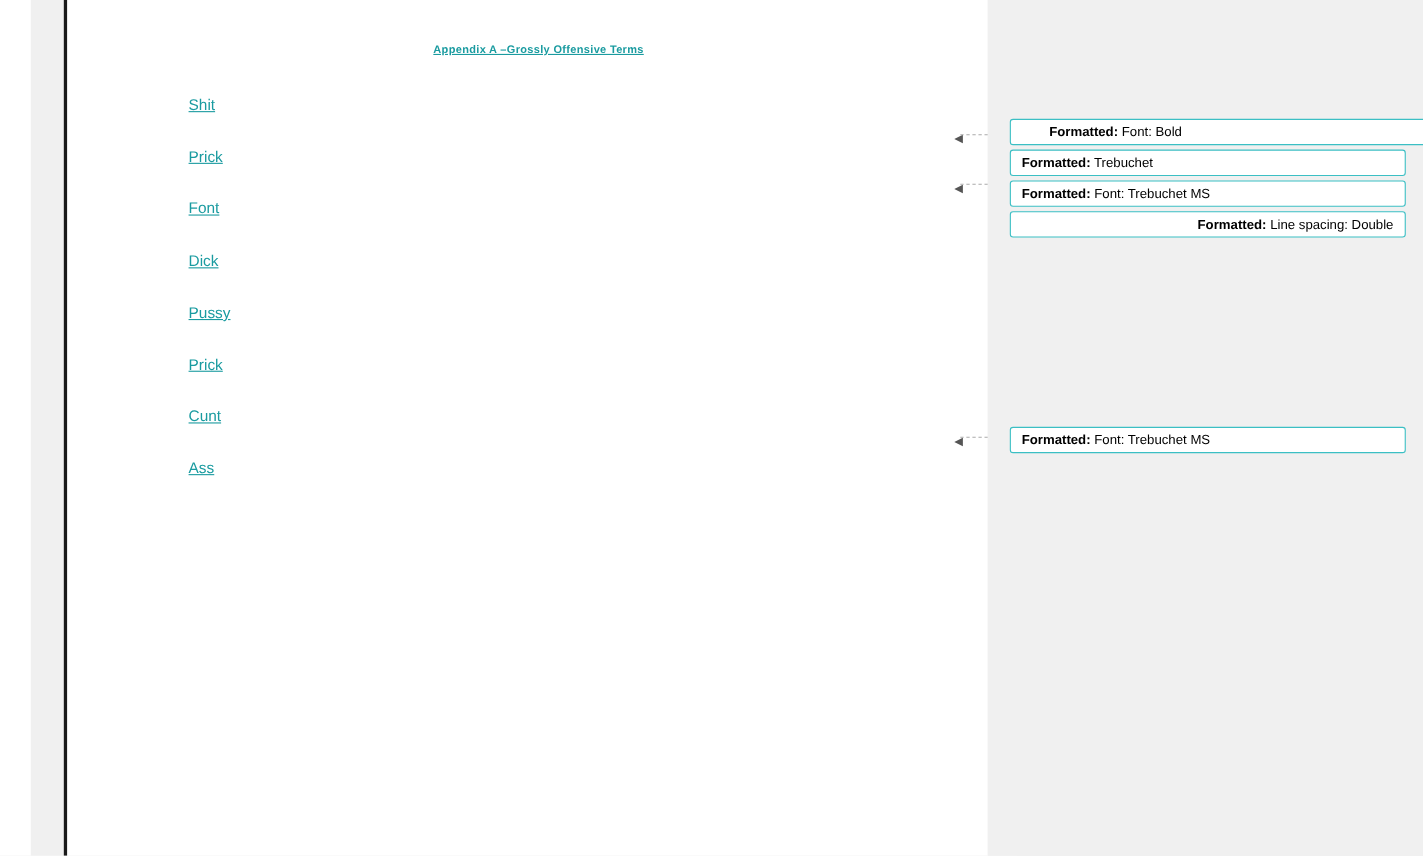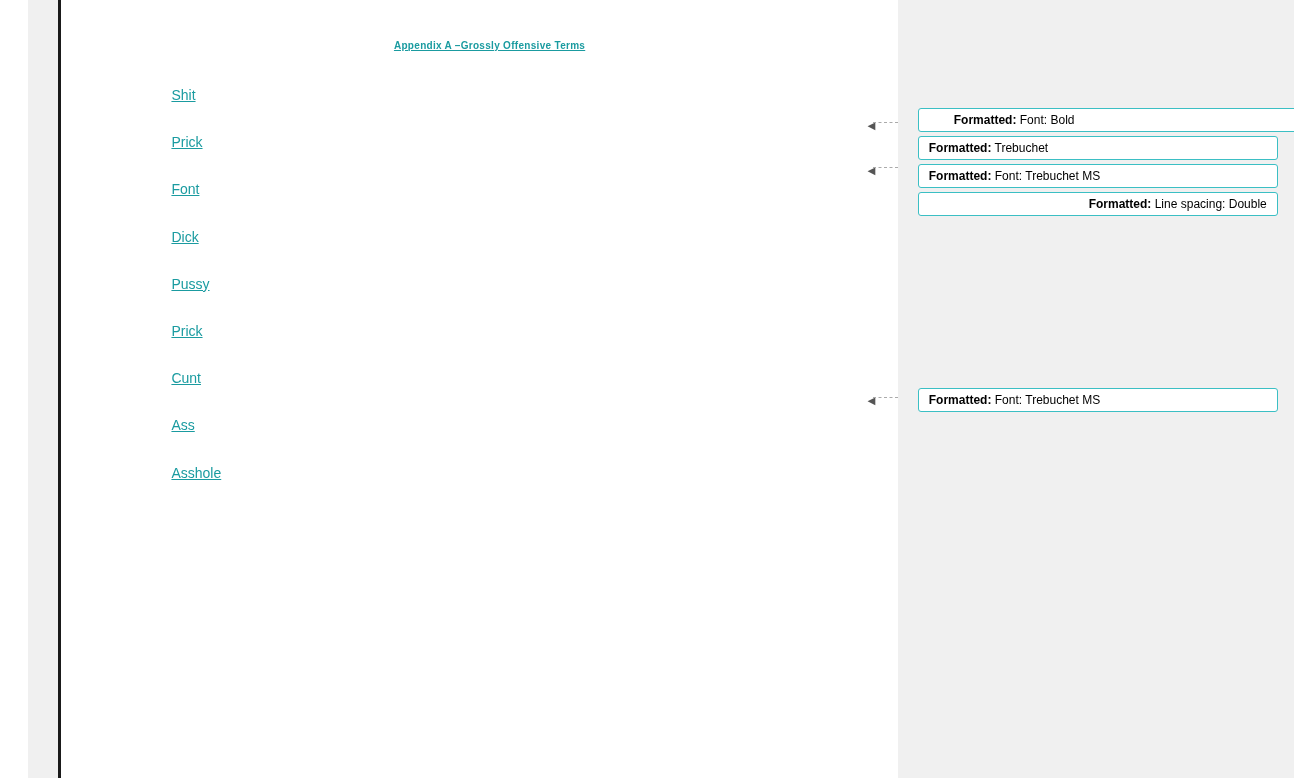--- a/index.html
+++ b/index.html
@@ -96,21 +96,20 @@
 
   <div>
     <a class="term-item" href="#">Shit</a>
     <a class="term-item" href="#">Prick</a>
     <a class="term-item" href="#">Font</a>
     <a class="term-item" href="#">Dick</a>
     <a class="term-item" href="#">Pussy</a>
     <a class="term-item" href="#">Prick</a>
     <a class="term-item" href="#">Cunt</a>
     <a class="term-item" href="#">Ass</a>
-    <a class="term-item" href="#">Asshole</a>
   </div>
 
   <div style="position:absolute; top: 118px; right: 20px; color:#555; font-size:13px;">◄</div>
   <div style="position:absolute; top: 163px; right: 20px; color:#555; font-size:13px;">◄</div>
   <div style="position:absolute; top: 393px; right: 20px; color:#555; font-size:13px;">◄</div>
 
   <div style="position:absolute; top:122px; right:0; width:25px; border-top:1px dashed #aaa;"></div>
   <div style="position:absolute; top:167px; right:0; width:25px; border-top:1px dashed #aaa;"></div>
   <div style="position:absolute; top:397px; right:0; width:25px; border-top:1px dashed #aaa;"></div>
 </div>

